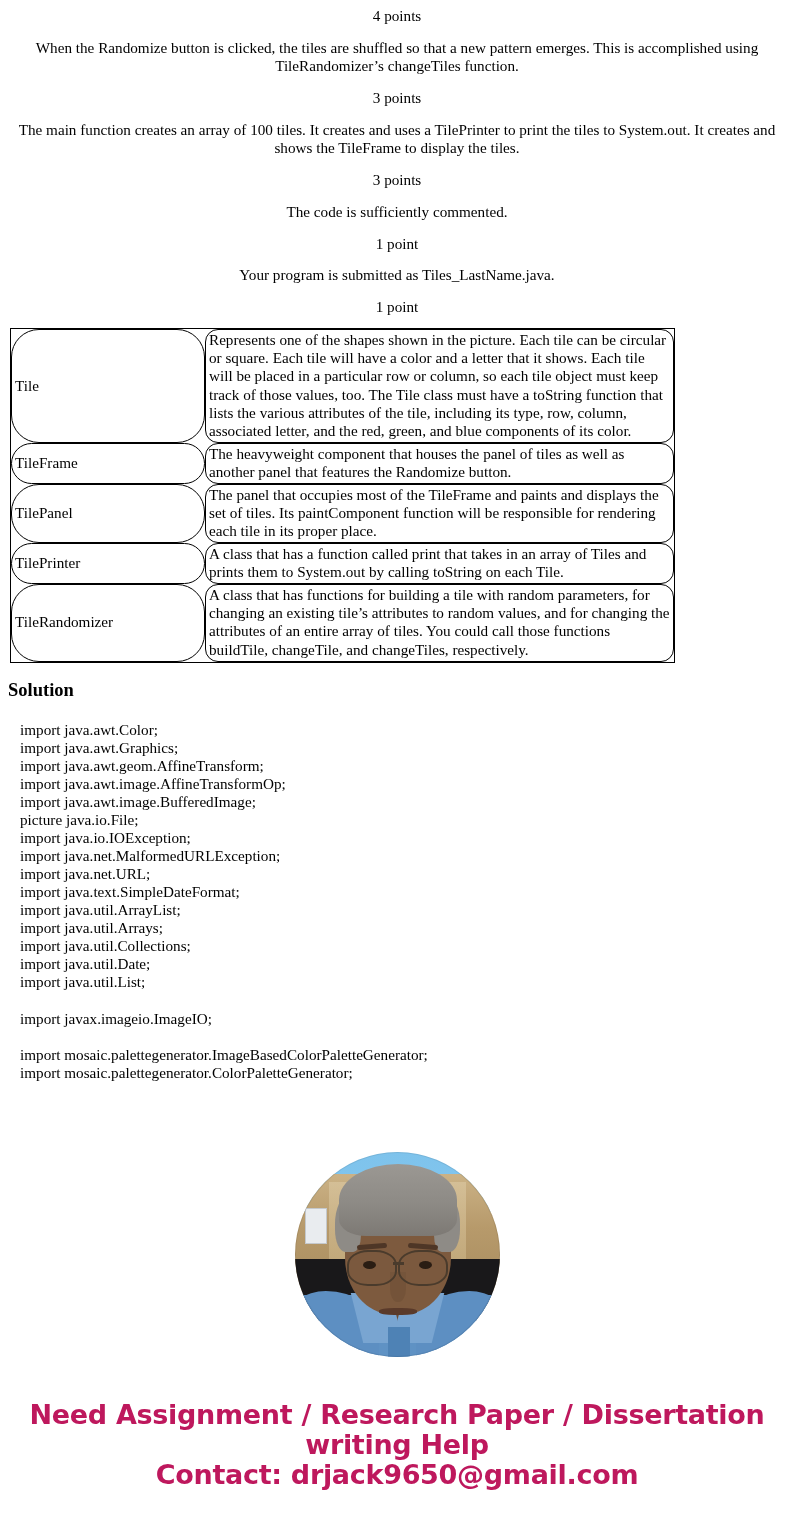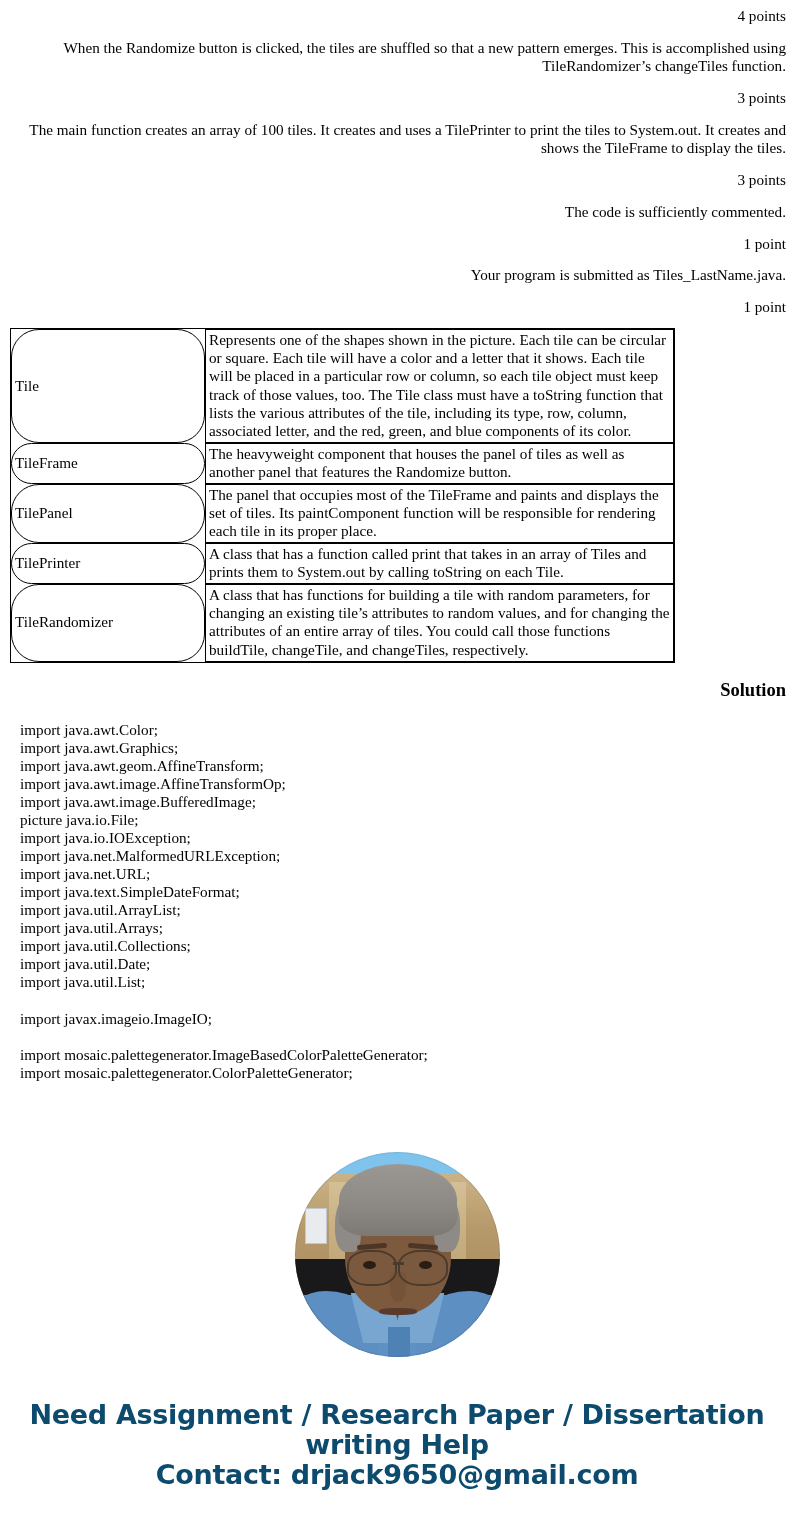--- a/index.html
+++ b/index.html
@@ -30,21 +30,21 @@
     padding: 0 8px;
     box-sizing: border-box;
     width: 794px;
   }
 
   p.body-para {
     margin: 0 0 0 0;
     padding: 7px 0 7px 0;
     font-size: 15.2px;
     line-height: 1.18;
-    text-align: right;
+    text-align: center;
   }
 
   
   table.spec-table {
     border-collapse: separate;
     border-spacing: 0;
     border: 1px solid #000;
     width: 649px;
     margin: 5px 0 0 2px;
     table-layout: fixed;
@@ -57,37 +57,37 @@
     vertical-align: middle;
     font-family: "Liberation Serif", "DejaVu Serif", serif;
   }
   td.col-name {
     width: 186px;
     border-radius: 28px;
   }
   td.col-desc {
     width: 461px;
     vertical-align: top;
+    border-radius: 13px;
   }
 
   p.randomize-line {
     margin: 0;
     padding: 5px 0 0 0;
     font-size: 15.2px;
     line-height: 1.18;
   }
 
   h3.solution-heading {
     margin: 0;
     padding: 16px 0 8px 0;
     font-size: 18.5px;
     font-weight: bold;
     font-family: "Liberation Serif", "DejaVu Serif", serif;
     line-height: 1.2;
-    text-align: right;
   }
 
   ul.import-list {
     list-style: none;
     margin: 12px;
     padding: 0;
   }
   ul.import-list li {
     font-size: 15.2px;
     line-height: 18.05px;
@@ -234,21 +234,21 @@
     position: absolute;
     left: 0;
     top: 1400px;
     width: 794px;
     text-align: center;
     font-family: "DejaVu Sans", "Liberation Sans", sans-serif;
     font-weight: bold;
     font-size: 27px;
     line-height: 30px;
     letter-spacing: -0.3px;
-    color: #0c4a6e;
+    color: #be185d;
   }
   #footer .fline { display: block; }
 </style>
 </head>
 <body>
 
 <div id="doc-region">
   <div id="doc-inner">
 
     <p class="body-para">4 points</p>

